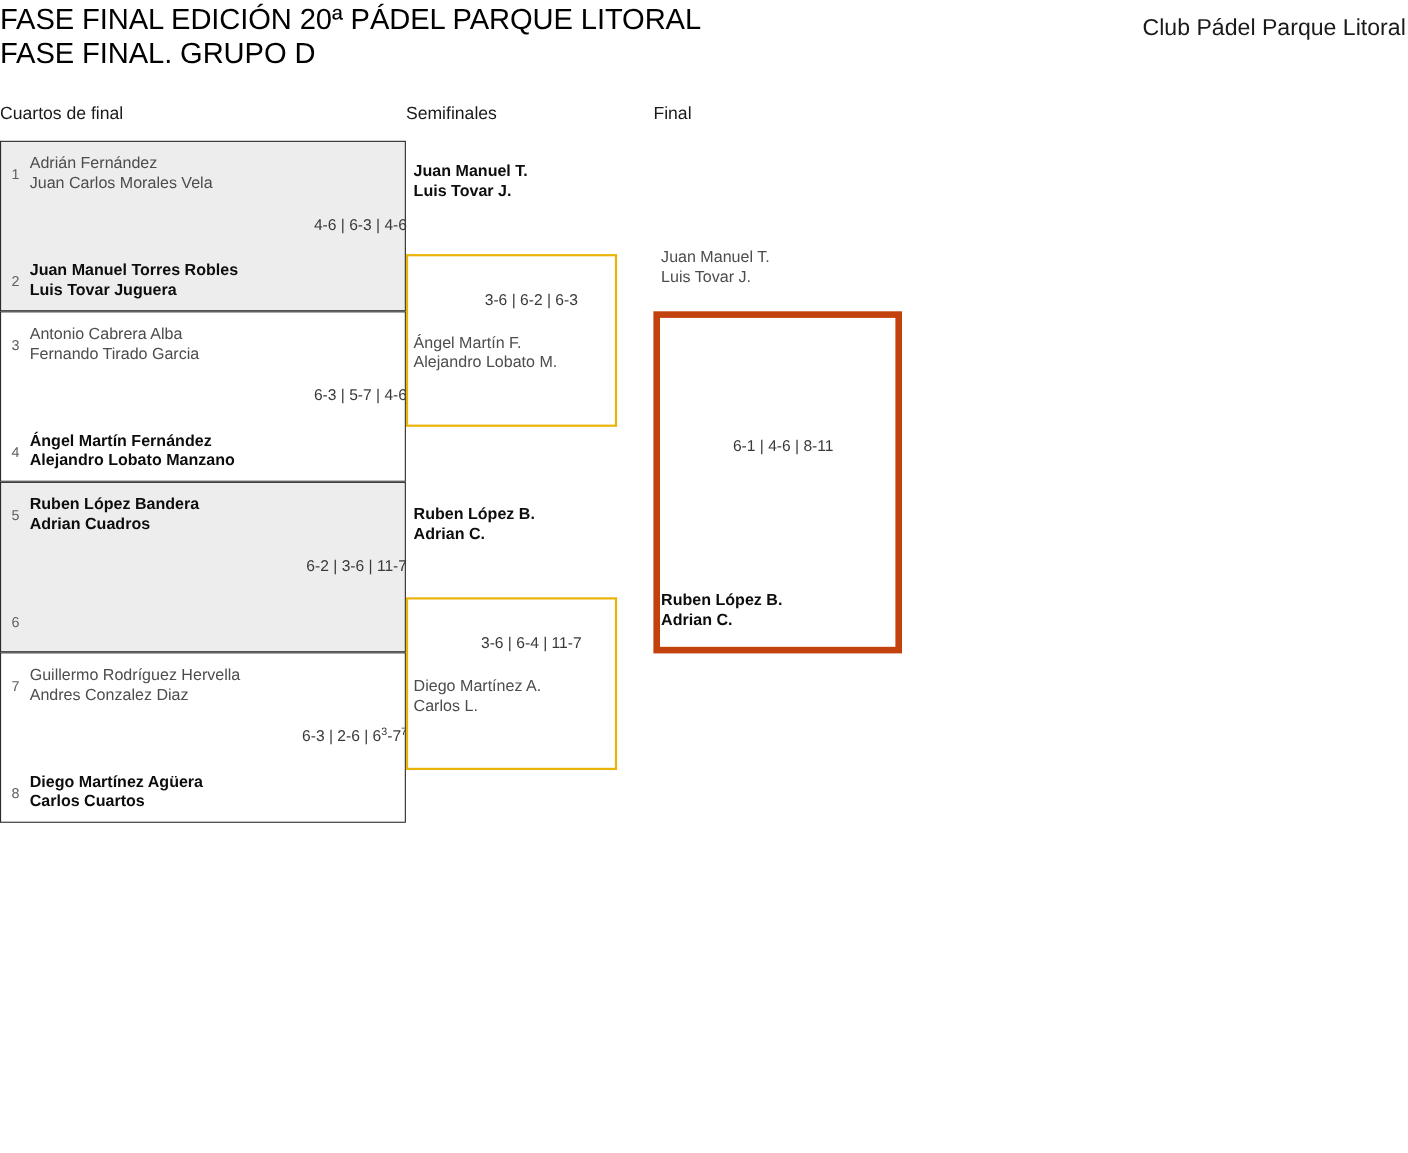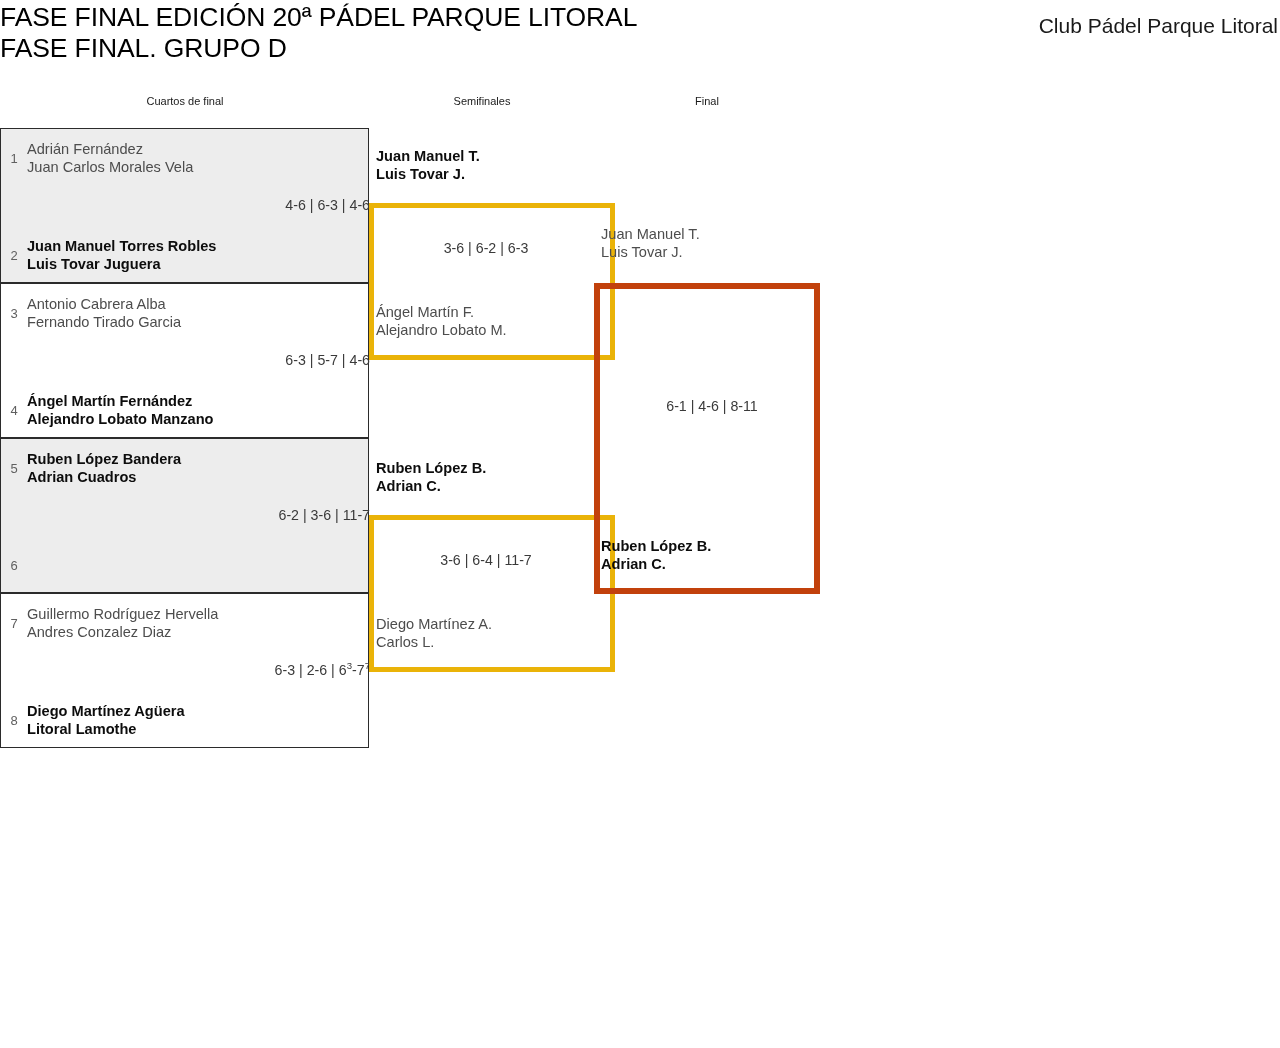--- a/index.html
+++ b/index.html
@@ -44,24 +44,24 @@
     top: 14px;
     font-size: 21px;
     font-weight: 400;
     color: #1a1a1a;
     white-space: nowrap;
   }
 
   
   .round-heading {
     position: absolute;
-    font-size: 11px;
+    font-size: 16px;
     font-weight: 400;
     color: #1a1a1a;
-    text-align: center;
+    text-align: left;
     white-space: nowrap;
   }
   #round-qf  { left: 0px;   top: 95px; width: 370px; }
   #round-sf  { left: 369px; top: 95px; width: 226px; }
   #round-f   { left: 594px; top: 95px; width: 226px; }
 
   
   #bracket {
     position: absolute;
     left: 0;
@@ -123,25 +123,26 @@
     text-align: right;
     font-size: 14.2px;
     color: #3a3a3a;
     white-space: nowrap;
   }
 
   
   .sf-box {
     position: absolute;
     left: 369px;
-    width: 246px;
+    width: 192px;
     height: 157px;
-    border: 5px solid #eab308;
+    border: 2px solid #eab308;
     box-sizing: border-box;
     background: transparent;
+    margin-top: 28px;
   }
   #sf-box-1 { top: 203px; }
   #sf-box-2 { top: 515px; }
 
   .sf-score {
     position: absolute;
     top: 32px;
     left: 0;
     width: 224px;
     text-align: center;
@@ -277,21 +278,21 @@
       <span class="players">
         <span class="pl">Guillermo Rodríguez Hervella</span>
         <span class="pl">Andres Conzalez Diaz</span>
       </span>
     </div>
     <div class="qf-score">6-3 | 2-6 | 6<sup>3</sup>-7<sup>7</sup></div>
     <div class="team-row bottom winner">
       <span class="seed">8</span>
       <span class="players">
         <span class="pl">Diego Martínez Agüera</span>
-        <span class="pl">Litoral Lamothe</span>
+        <span class="pl">Carlos Cuartos</span>
       </span>
     </div>
   </div>
 
   <div class="sf-team winner" id="sf1-top">
     <span class="pl">Juan Manuel T.</span>
     <span class="pl">Luis Tovar J.</span>
   </div>
   <div class="sf-box" id="sf-box-1">
     <div class="sf-score">3-6 | 6-2 | 6-3</div>

